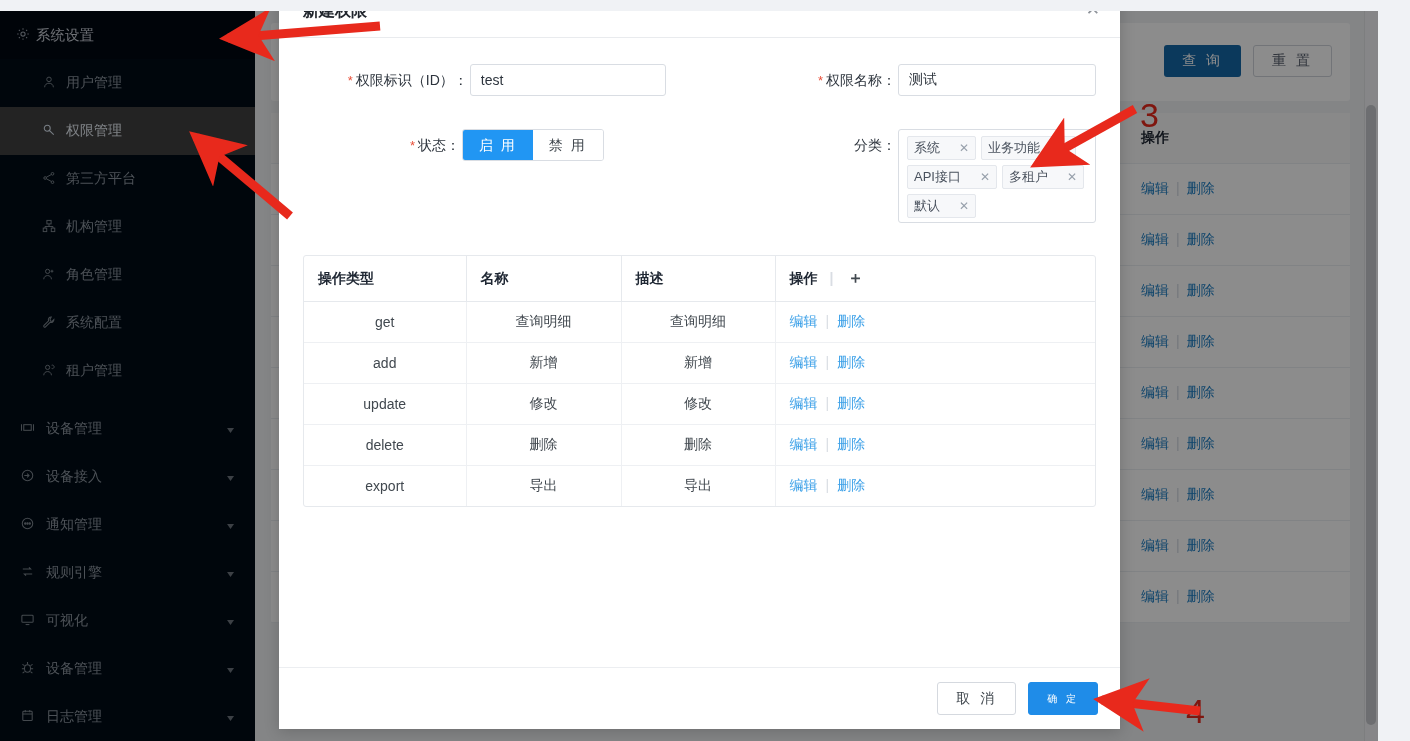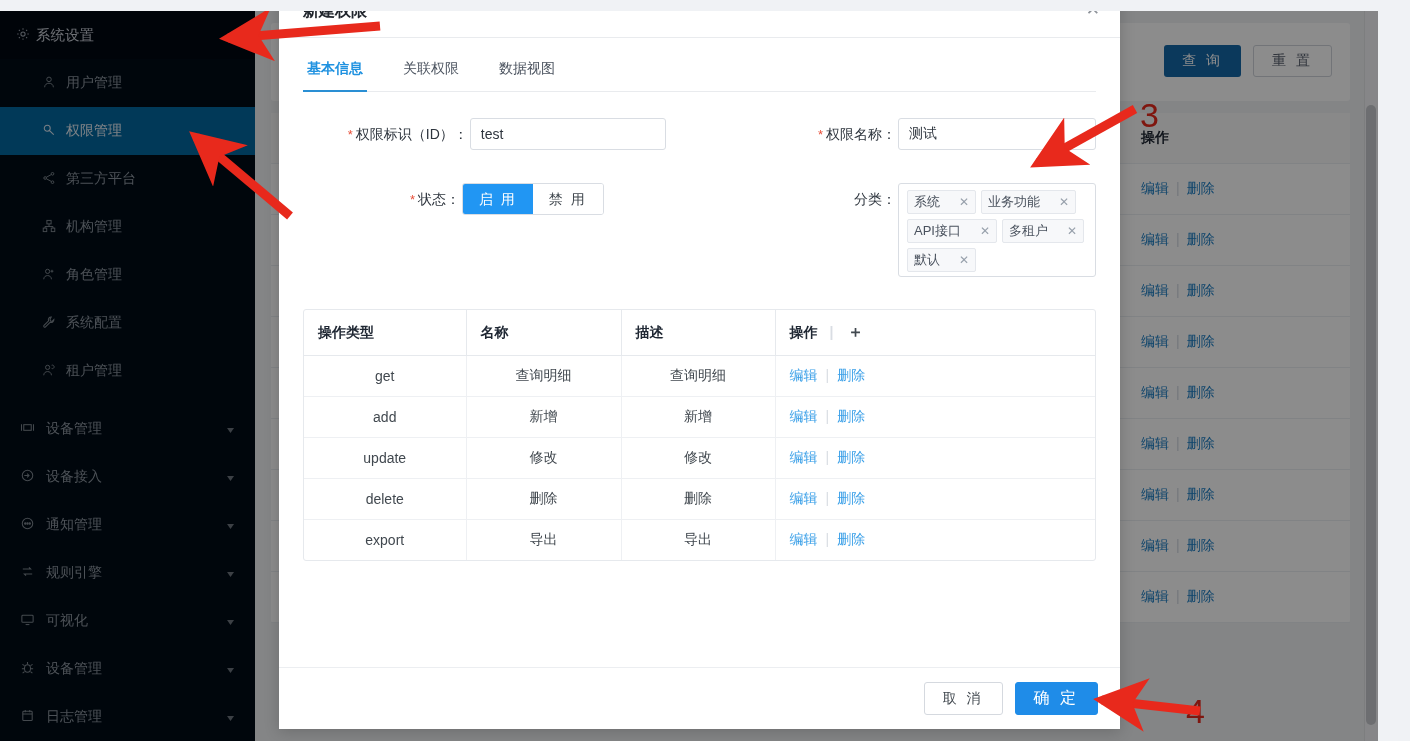--- a/index.html
+++ b/index.html
@@ -26,21 +26,21 @@
   .side-item {
     height: 48px; display: flex; align-items: center;
     padding-left: 40px; color: #8b949e; font-size: 14px;
     cursor: pointer; position: relative;
   }
   .side-item.sub { padding-left: 42px; }
   .side-item .ico {
     width: 24px; display:inline-block; font-size: 13px; color:#7d868f;
     flex: 0 0 24px;
   }
-  .side-item.active { background: #0369a1; color: #e8eef5; }
+  .side-item.active { background: #404040; color: #e8eef5; }
   .side-item.active .ico { color: #dbe6f2; }
   .side-group { padding-left: 20px; }
   .side-group .ico { width: 26px; flex: 0 0 26px; }
   .chev {
     position: absolute; right: 22px; font-size: 10px; color: #6d767f;
     transform: scaleX(1.4);
   }
   .side-divider { height: 10px; }
 
   
@@ -195,21 +195,21 @@
     flex: 0 0 auto; border-top: 1px solid #eceef1;
     padding: 14px 22px; display: flex; justify-content: flex-end; gap: 12px;
   }
   .btn-cancel {
     background: #fff; border: 1px solid #d5d9df; border-radius: 3px;
     padding: 0 18px; height: 33px; font-size: 14px; color: #41484f;
     letter-spacing: 3px; font-family: inherit; cursor: pointer;
   }
   .btn-ok {
     background: #1f8ce8; border: 1px solid #1f8ce8; border-radius: 3px;
-    padding: 0 18px; height: 33px; font-size: 16px; color: #fff;
+    padding: 0 18px; height: 33px; font-size: 10px; color: #fff;
     letter-spacing: 3px; font-family: inherit; cursor: pointer;
   }
 
   
   #annots { position: absolute; left:0; top:0; width:1410px; height:741px; z-index: 40; pointer-events: none; }
   .anum {
     position: absolute; color: #e8291c; font-size: 34px; font-weight: normal;
     font-family: "Liberation Sans", sans-serif;
   }
 </style>
@@ -471,25 +471,20 @@
 
   <div id="modal">
     <div class="modal-head">
       <span class="modal-title">新建权限</span>
       <span class="modal-close">✕</span>
     </div>
     <div class="modal-head-rule"></div>
 
     <div class="modal-body">
 
-      <div class="tabs">
-        <div class="tab active">基本信息</div>
-        <div class="tab">关联权限</div>
-        <div class="tab">数据视图</div>
-      </div>
 
       <div class="form-row">
         <div class="col-left">
           <div class="fld">
             <span class="fld-label">
               <span class="req">*</span><span>权限标识（ID）：</span>
             </span>
             <input class="text-input" style="width: 196px; margin-left: 2px;" value="test">
           </div>
         </div>

